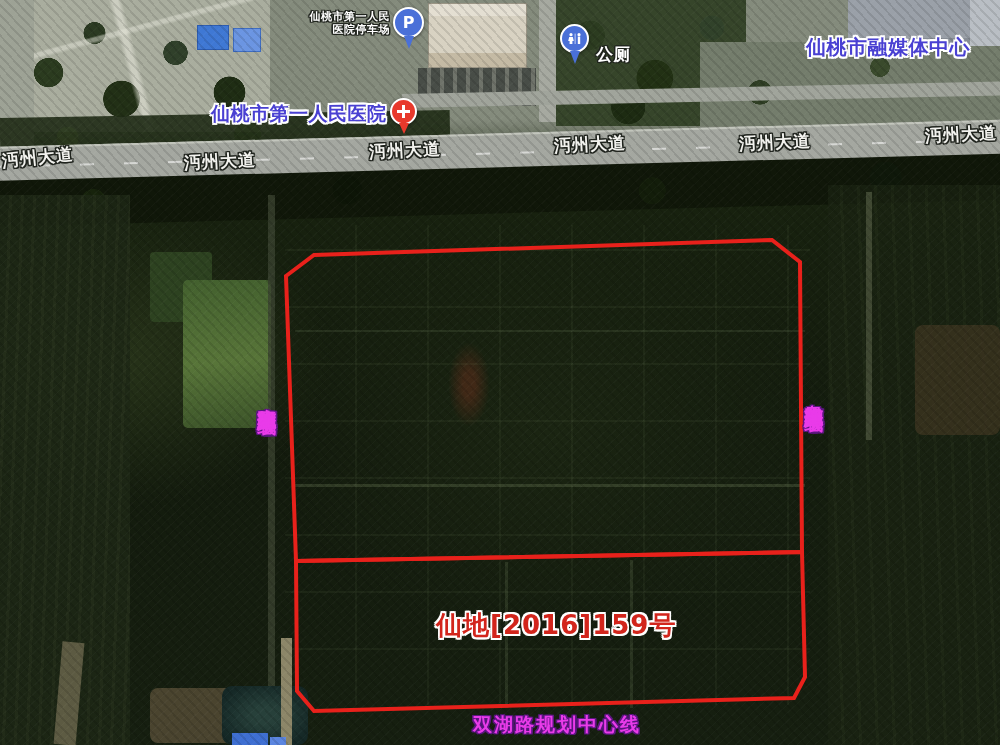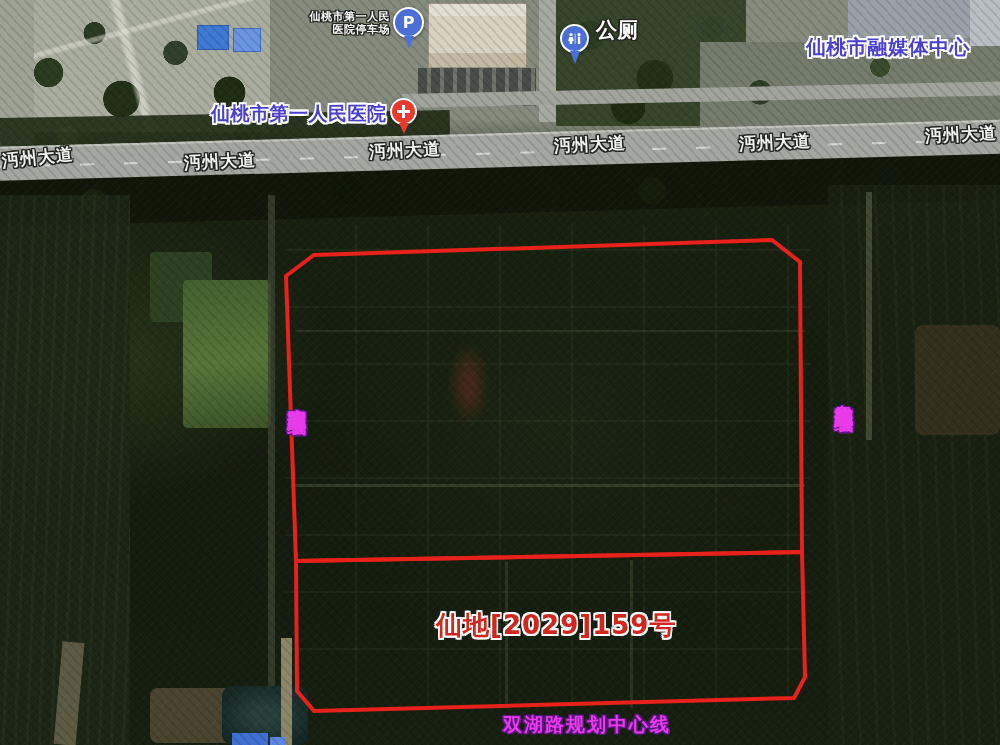--- a/index.html
+++ b/index.html
@@ -89,21 +89,21 @@
         repeating-linear-gradient(-43deg,rgba(255,255,255,.025) 0 1px,rgba(0,0,0,0) 1px 6px);}
   
   .bounds{left:0;top:0;width:1000px;height:745px;}
   
   .lbl{position:absolute;font-weight:bold;white-space:nowrap;line-height:1.15;}
   .ow{text-shadow:-1.6px -1.6px 0 #fff,1.6px -1.6px 0 #fff,-1.6px 1.6px 0 #fff,1.6px 1.6px 0 #fff,
        -1.6px 0 0 #fff,1.6px 0 0 #fff,0 -1.6px 0 #fff,0 1.6px 0 #fff;}
   .ob{text-shadow:-1.3px -1.3px 0 #20241e,1.3px -1.3px 0 #20241e,-1.3px 1.3px 0 #20241e,1.3px 1.3px 0 #20241e,
        -1.3px 0 0 #20241e,1.3px 0 0 #20241e,0 -1.3px 0 #20241e,0 1.3px 0 #20241e;}
   .op{text-shadow:-1.4px -1.4px 0 #5c1680,1.4px -1.4px 0 #5c1680,-1.4px 1.4px 0 #5c1680,1.4px 1.4px 0 #5c1680,
-       -1.4px 0 0 #5c1680,1.4px 0 0 #5c1680,0 -1.4px 0 #5c1680,0 1.4px 0 #5c1680;margin-left:30px;}
+       -1.4px 0 0 #5c1680,1.4px 0 0 #5c1680,0 -1.4px 0 #5c1680,0 1.4px 0 #5c1680;}
   .poi-white{color:#fff;font-size:11px;letter-spacing:.5px;}
   .poi-blue{color:#4940d2;font-size:19px;letter-spacing:.5px;}
   .road-label{color:#f2f2ee;font-size:17px;letter-spacing:1px;}
   .parcel-label{color:#d2251c;font-size:26px;letter-spacing:1px;}
   .plan-line{color:#e93be9;font-size:19px;letter-spacing:1px;}
   .vtext{writing-mode:vertical-rl;text-orientation:upright;}
   
   .pin{position:absolute;}
   .pin .head{position:relative;border-radius:50%;border:2px solid #fff;
        display:flex;align-items:center;justify-content:center;box-shadow:0 1px 3px rgba(0,0,0,.5);}
@@ -194,32 +194,32 @@
       <span class="cross"></span>
     </div>
     <div class="tail"></div>
   </div>
 
   <div class="lbl poi-white ob" style="left:250px;top:11px;width:140px;text-align:right;">
     <div>仙桃市第一人民</div>
     <div>医院停车场</div>
   </div>
 
-  <div class="lbl poi-white ob" style="left:596px;top:18px;font-size:21px;">公厕</div>
+  <div class="lbl poi-white ob" style="left:596px;top:45px;font-size:17px;">公厕</div>
 
   <div class="lbl poi-blue ow" style="left:211px;top:103px;">仙桃市第一人民医院</div>
 
   <div class="lbl poi-blue ow" style="left:806px;top:36px;font-size:20px;">仙桃市融媒体中心</div>
 
   <div class="lbl road-label ob" style="left:2px;top:152px;transform:rotate(-6deg);transform-origin:left center;">沔州大道</div>
   <div class="lbl road-label ob" style="left:184px;top:154px;transform:rotate(-3deg);transform-origin:left center;">沔州大道</div>
   <div class="lbl road-label ob" style="left:369px;top:143px;transform:rotate(-3deg);transform-origin:left center;">沔州大道</div>
   <div class="lbl road-label ob" style="left:554px;top:137px;transform:rotate(-3deg);transform-origin:left center;">沔州大道</div>
   <div class="lbl road-label ob" style="left:739px;top:135px;transform:rotate(-3deg);transform-origin:left center;">沔州大道</div>
   <div class="lbl road-label ob" style="left:925px;top:127px;transform:rotate(-3deg);transform-origin:left center;">沔州大道</div>
 
-  <div class="lbl parcel-label ow" style="left:436px;top:611px;">仙地[2029]159号</div>
+  <div class="lbl parcel-label ow" style="left:436px;top:611px;">仙地[2016]159号</div>
 
   <div class="lbl plan-line op vtext" style="left:256px;top:393px;">康南路规划中心线</div>
   <div class="lbl plan-line op vtext" style="left:803px;top:390px;">奥南路规划中心线</div>
   <div class="lbl plan-line op" style="left:473px;top:714px;letter-spacing:2px;">双湖路规划中心线</div>
 
 </div>
 
 </body></html>

